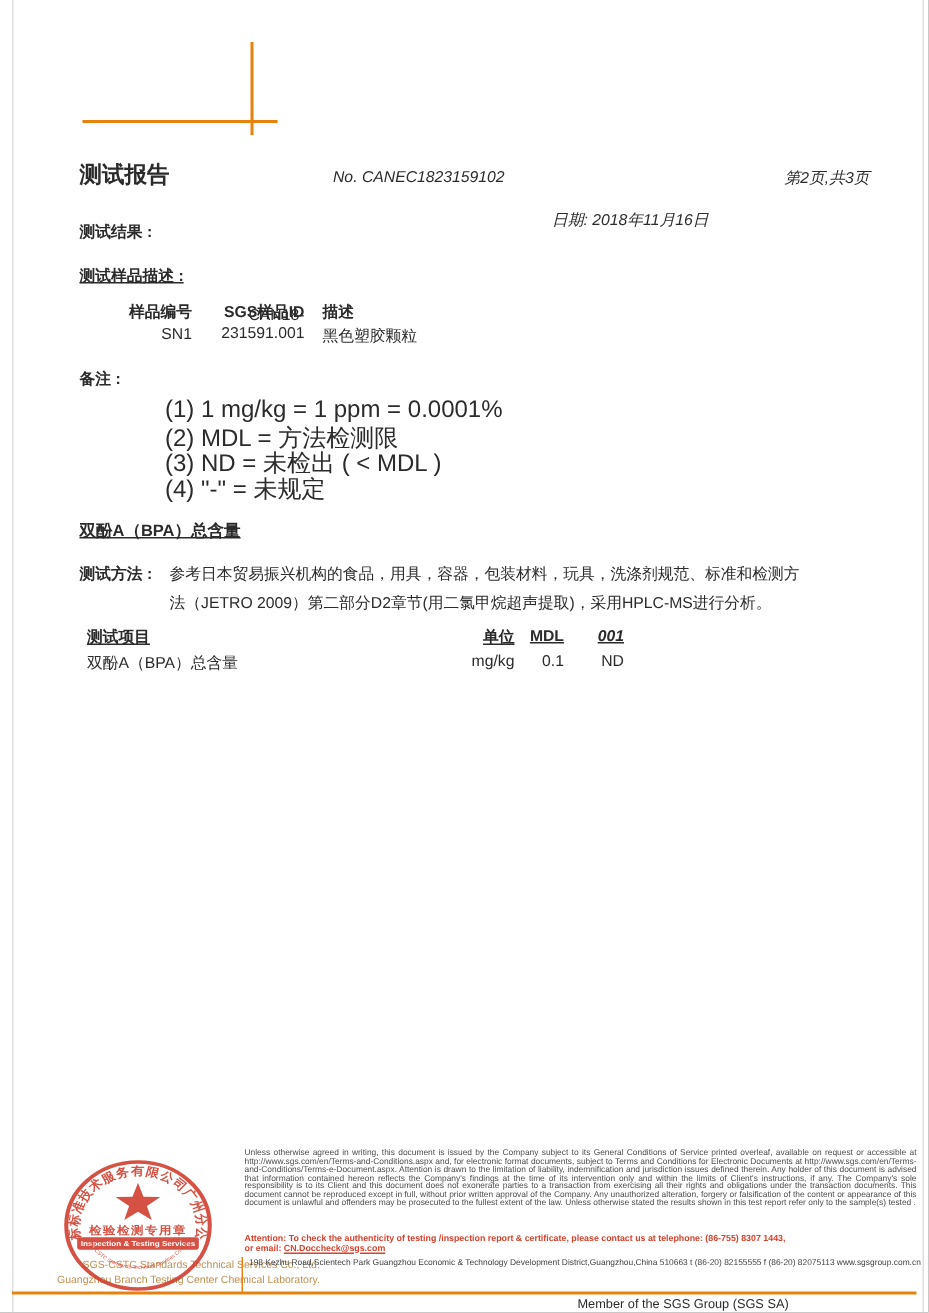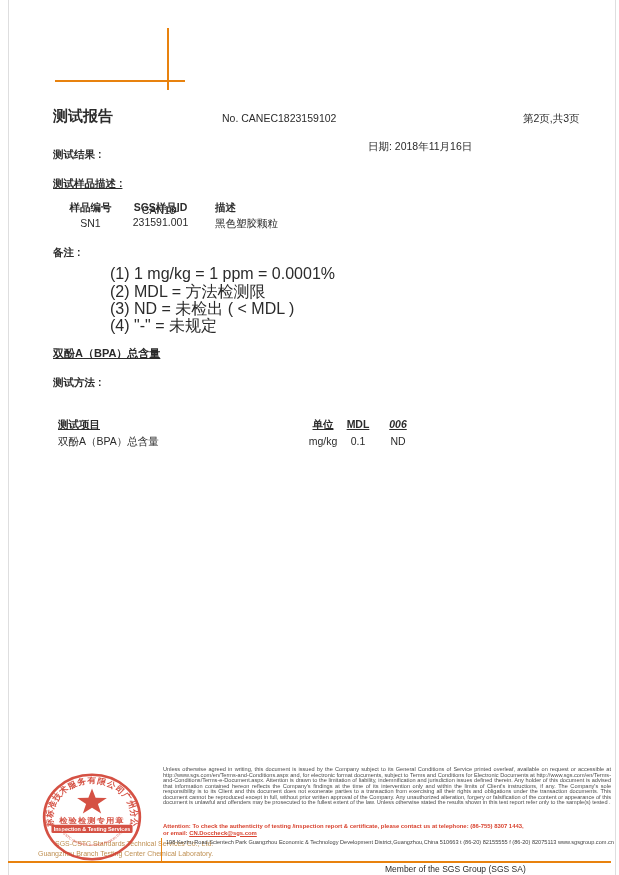--- a/index.html
+++ b/index.html
@@ -10,27 +10,27 @@
     background:#ffffff; overflow:hidden; color:#2e2e2e;
   }
   .page-edge { position:absolute; top:0; bottom:0; width:1px; background:#dededf; }
   .abs { position:absolute; }
 
   
   .logo-text { font-weight:bold; color:#8f8f8f; font-size:47px; letter-spacing:-2px; line-height:1; }
   .rule-orange-v { position:absolute; width:2px; background:#e8820e; }
   .rule-orange-h { position:absolute; height:2px; background:#e8820e; }
   .doc-title { font-size:15px; font-weight:bold; color:#2b2b2b; }
-  .hdr-info { font-size:10.5px; color:#2b2b2b; }
+  .hdr-info { font-size:10.5px; color:#2b2b2b;font-style:italic; }
 
   
   .lbl { font-size:10.5px; font-weight:bold; color:#2b2b2b; }
   .lbl-u { text-decoration:underline; }
   .body-txt { font-size:16px; color:#2b2b2b; }
-  .cell { position:absolute; font-size:10.5px; color:#2b2b2b; text-align:center; }
+  .cell { position:absolute; font-size:10.5px; color:#2b2b2b; text-align:right; }
   .cell.hd { font-weight:bold; }
   .cell.left { text-align:left; }
   .u { text-decoration:underline; }
   .it { font-style:italic; }
   .method { font-size:10.5px; line-height:19px; color:#2b2b2b; }
 
   
   .legal { font-size:5.6px; line-height:5.5px; color:#4d4d4d; text-align:justify; }
   .attn { font-size:5.9px; line-height:6.6px; font-weight:bold; color:#d8422e; }
   .addr1 { font-size:5.6px; color:#3f3f3f; white-space:nowrap; }
@@ -67,26 +67,27 @@
   </div>
 
   <div class="abs lbl" style="left:53px; top:246px;">备注 :</div>
   <div class="abs body-txt" style="left:110px; top:265px;">(1) 1 mg/kg = 1 ppm = 0.0001%</div>
   <div class="abs body-txt" style="left:110px; top:282px;">(2) MDL = 方法检测限</div>
   <div class="abs body-txt" style="left:110px; top:299px;">(3) ND = 未检出 ( &lt; MDL )</div>
   <div class="abs body-txt" style="left:110px; top:316px;">(4) "-" = 未规定</div>
 
   <div class="abs lbl lbl-u" style="left:53px; top:346px; font-size:11px;">双酚A（BPA）总含量</div>
   <div class="abs lbl" style="left:53px; top:376px;">测试方法 :</div>
+  <div class="abs method" style="left:113px; top:374px; width:420px;">参考日本贸易振兴机构的食品，用具，容器，包装材料，玩具，洗涤剂规范、标准和检测方法（JETRO 2009）第二部分D2章节(用二氯甲烷超声提取)，采用HPLC-MS进行分析。</div>
 
   <div class="abs" style="left:0; top:0;">
     <div class="cell hd left u" style="left:58px; top:418px; width:120px;">测试项目</div>
     <div class="cell hd u" style="left:303px; top:418px; width:40px;">单位</div>
     <div class="cell hd u" style="left:340px; top:418px; width:36px;">MDL</div>
-    <div class="cell hd u it" style="left:380px; top:418px; width:36px;">006</div>
+    <div class="cell hd u it" style="left:380px; top:418px; width:36px;">001</div>
     <div class="cell left" style="left:58px; top:435px; width:200px;">双酚A（BPA）总含量</div>
     <div class="cell" style="left:303px; top:435px; width:40px;">mg/kg</div>
     <div class="cell" style="left:340px; top:435px; width:36px;">0.1</div>
     <div class="cell" style="left:380px; top:435px; width:36px;">ND</div>
   </div>
 
   <div class="abs legal" style="left:163px; top:767px; width:448px;">Unless otherwise agreed in writing, this document is issued by the Company subject to its General Conditions of Service printed overleaf, available on request or accessible at http://www.sgs.com/en/Terms-and-Conditions.aspx and, for electronic format documents, subject to Terms and Conditions for Electronic Documents at http://www.sgs.com/en/Terms-and-Conditions/Terms-e-Document.aspx. Attention is drawn to the limitation of liability, indemnification and jurisdiction issues defined therein. Any holder of this document is advised that information contained hereon reflects the Company's findings at the time of its intervention only and within the limits of Client's instructions, if any. The Company's sole responsibility is to its Client and this document does not exonerate parties to a transaction from exercising all their rights and obligations under the transaction documents. This document cannot be reproduced except in full, without prior written approval of the Company. Any unauthorized alteration, forgery or falsification of the content or appearance of this document is unlawful and offenders may be prosecuted to the fullest extent of the law. Unless otherwise stated the results shown in this test report refer only to the sample(s) tested .</div>
   <div class="abs attn" style="left:163px; top:823px; width:450px;">
     <span>Attention: To check the authenticity of testing /inspection report &amp; certificate, please contact us at telephone: (86-755) 8307 1443,</span><br>
     <span>or email: </span><span class="u">CN.Doccheck@sgs.com</span>

